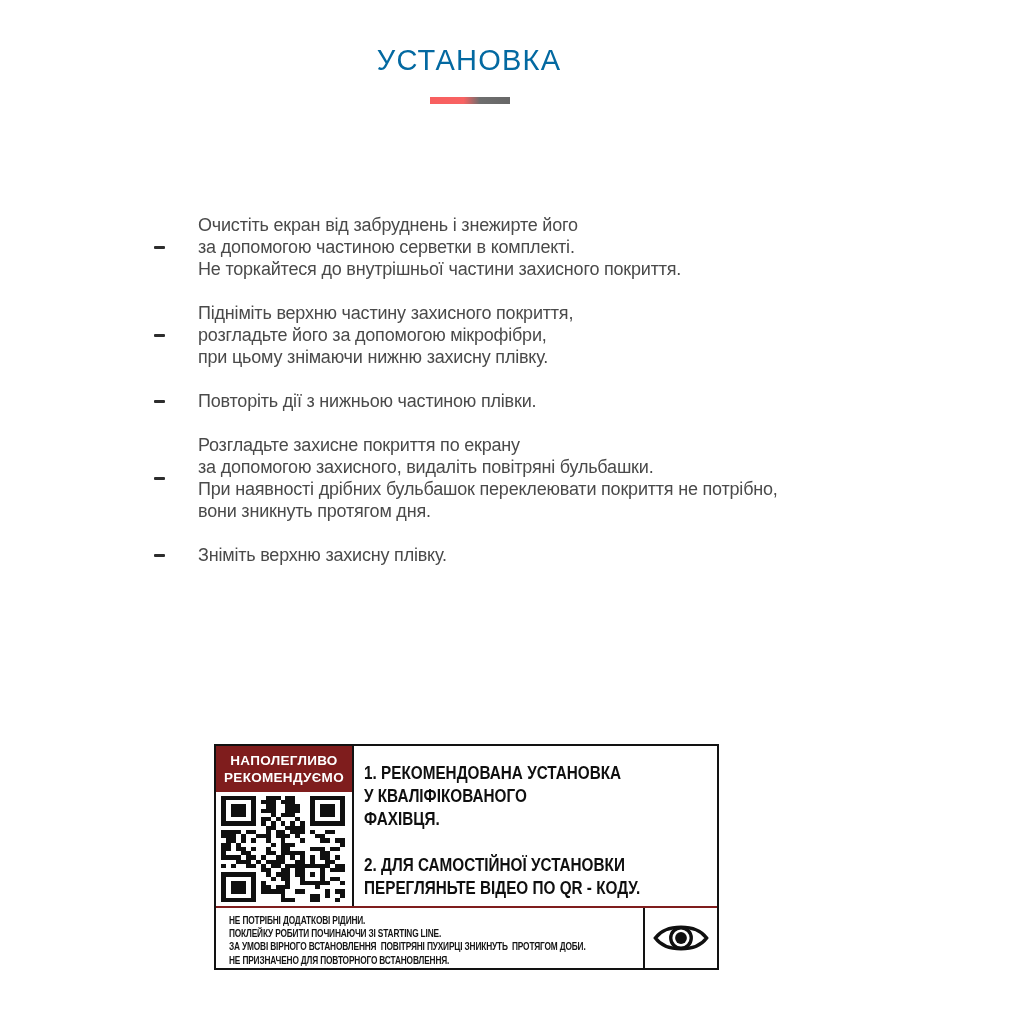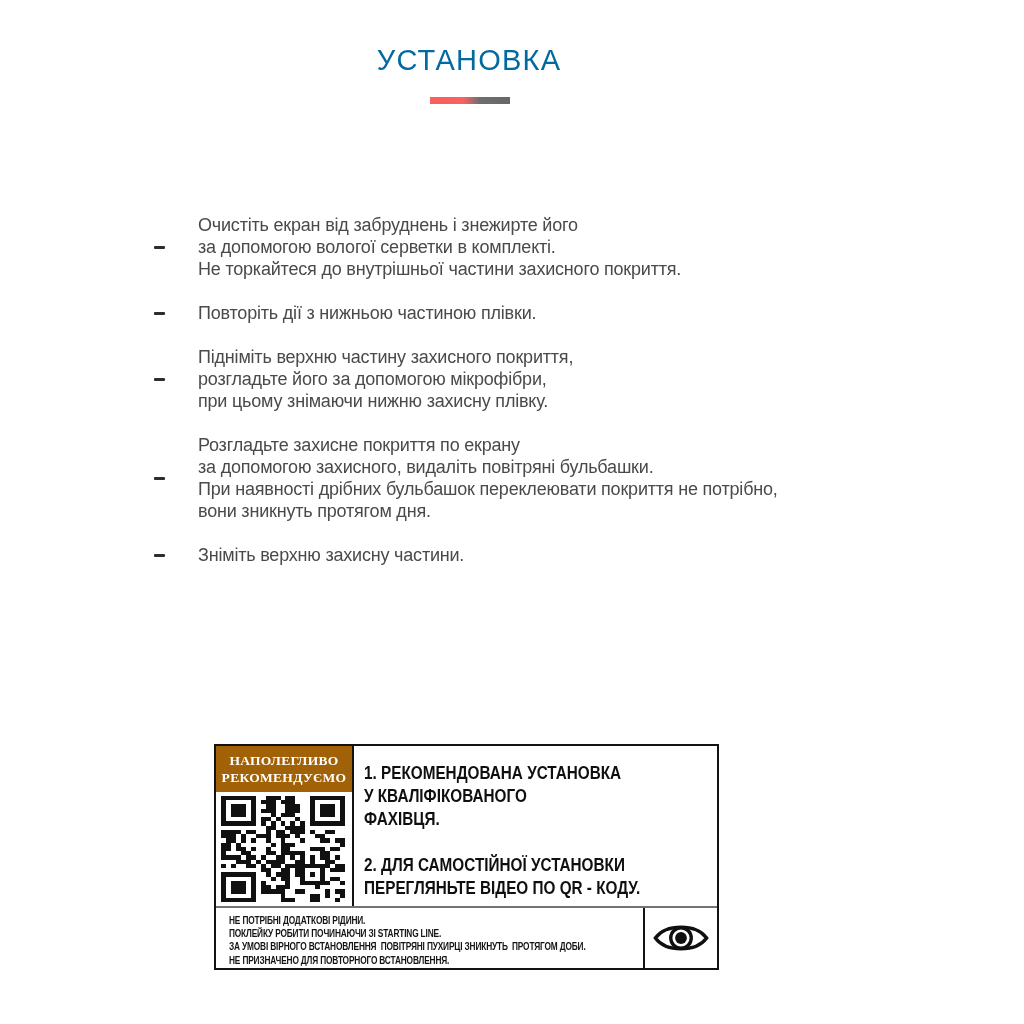--- a/index.html
+++ b/index.html
@@ -73,32 +73,31 @@
   }
   .rec-left {
     position: absolute;
     left: 0; top: 0;
     width: 136px;
     height: 160px;
     border-right: 2px solid #121212;
   }
   .badge {
     height: 46px;
-    background: #a16207;
+    background: #7f1d1d;
     color: #ffffff;
     font-weight: bold;
     font-size: 13.5px;
     line-height: 17px;
     letter-spacing: 0.3px;
     display: flex;
     align-items: center;
     justify-content: center;
     text-align: center;
     white-space: pre-line;
-    font-family: Liberation Serif, serif;
   }
   .qr {
     position: absolute;
     left: 5px;
     top: 50px;
     width: 124px;
     height: 106px;
     fill: #101010;
   }
   .rec-right {
@@ -117,21 +116,21 @@
     white-space: pre;
     transform: scaleX(0.85);
     transform-origin: left top;
   }
   .rec-right p + p { margin-top: 23px; }
 
   .rec-bottom {
     position: absolute;
     left: 0; right: 0;
     top: 160px; bottom: 0;
-    border-top: 2px solid #737373;
+    border-top: 2px solid #7f1d1d;
     display: flex;
   }
   .notes {
     flex: 1 1 auto;
     padding: 6px 0 0 13px;
     overflow: hidden;
   }
   .notes p {
     margin: 0;
     font-weight: bold;
@@ -156,43 +155,43 @@
 
 <div class="page">
 
   <h1 class="page-title">УСТАНОВКА</h1>
   <div class="title-divider"></div>
 
   <div class="steps">
     <div class="step">
       <span class="dash"></span>
       <p class="step-text">Очистіть екран від забруднень і знежирте його
-за допомогою вологої серветки в комплекті.
+за допомогою частиною серветки в комплекті.
 Не торкайтеся до внутрішньої частини захисного покриття.</p>
-    </div>
-    <div class="step">
-      <span class="dash"></span>
-      <p class="step-text">Повторіть дії з нижньою частиною плівки.</p>
     </div>
     <div class="step">
       <span class="dash"></span>
       <p class="step-text">Підніміть верхню частину захисного покриття,
 розгладьте його за допомогою мікрофібри,
 при цьому знімаючи нижню захисну плівку.</p>
+    </div>
+    <div class="step">
+      <span class="dash"></span>
+      <p class="step-text">Повторіть дії з нижньою частиною плівки.</p>
     </div>
     <div class="step">
       <span class="dash"></span>
       <p class="step-text">Розгладьте захисне покриття по екрану
 за допомогою захисного, видаліть повітряні бульбашки.
 При наявності дрібних бульбашок переклеювати покриття не потрібно,
 вони зникнуть протягом дня.</p>
     </div>
     <div class="step">
       <span class="dash"></span>
-      <p class="step-text">Зніміть верхню захисну частини.</p>
+      <p class="step-text">Зніміть верхню захисну плівку.</p>
     </div>
   </div>
 
   <div class="rec-box">
 
     <div class="rec-left">
       <div class="badge">НАПОЛЕГЛИВО
 РЕКОМЕНДУЄМО</div>
       <svg id="qr-svg" class="qr" viewBox="0 0 25 25" preserveAspectRatio="none" shape-rendering="crispEdges">
           <rect x="0" y="0" width="1" height="1"></rect>

